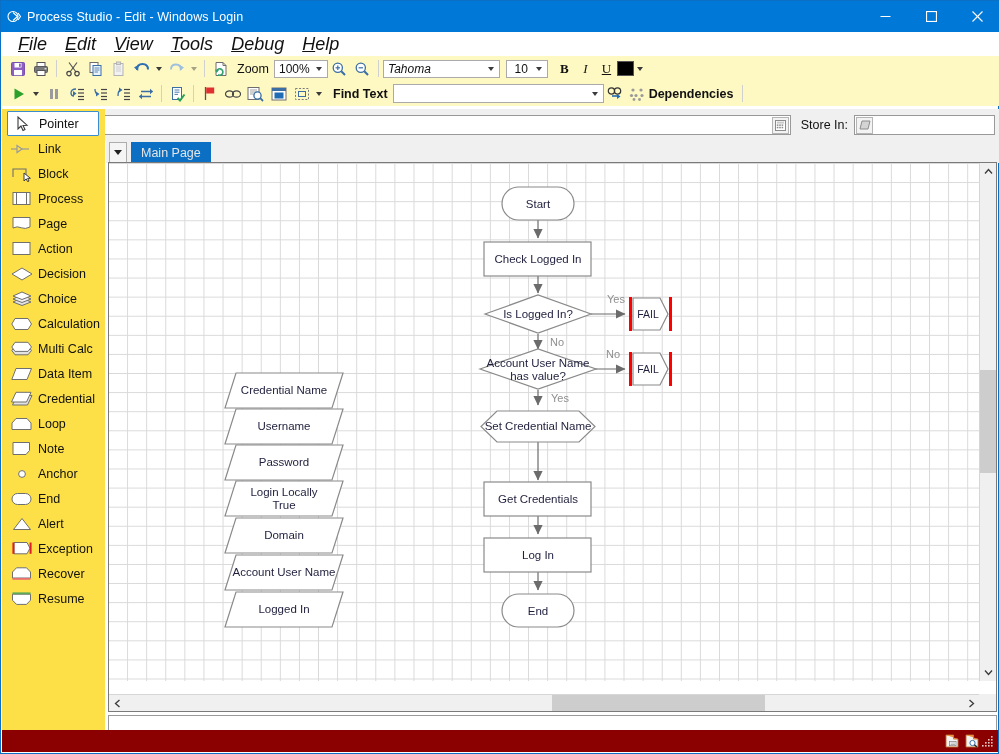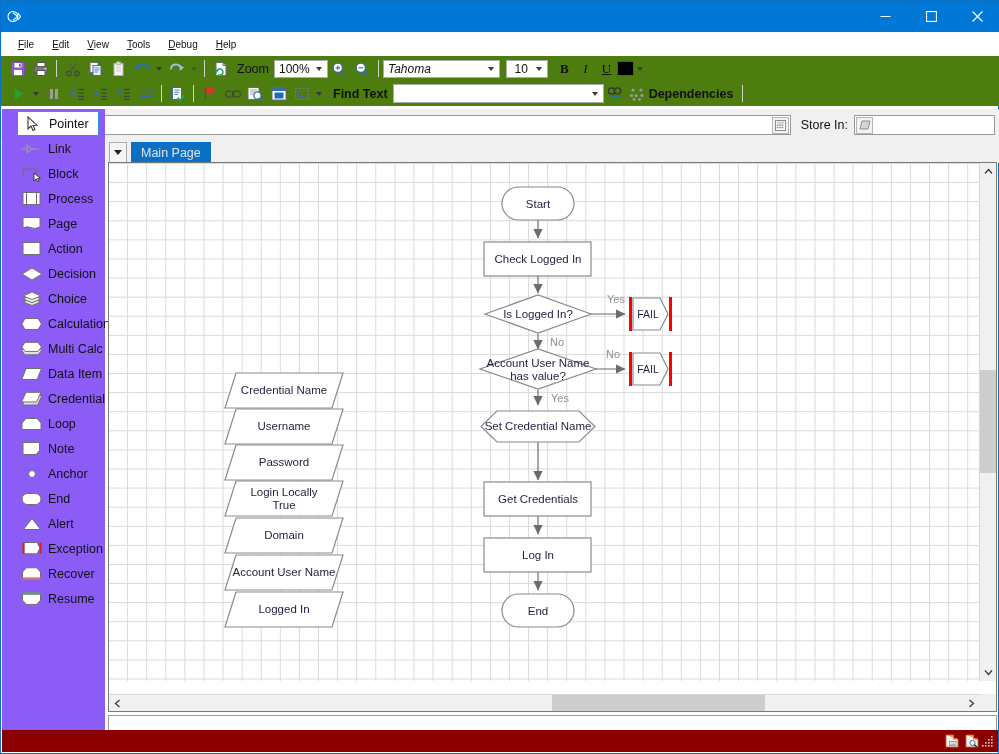--- a/index.html
+++ b/index.html
@@ -19,25 +19,25 @@
   .titlebar .tb-icon{width:26px;height:31px;display:flex;align-items:center;justify-content:center;}
   .tb-icon svg{display:block;}
   .titlebar .tb-title{font-size:12.5px;letter-spacing:.1px;white-space:nowrap;}
   .titlebar .tb-spacer{flex:1;}
   .winbtn{width:46px;height:31px;display:flex;align-items:center;justify-content:center;}
   .winbtn svg{display:block;}
 
   
   .menubar{position:absolute;left:0;top:31px;width:999px;height:24px;
            background:#fff;display:flex;align-items:center;padding-left:8px;box-sizing:border-box;}
-  .menuitem{padding:3px 9px;font-size:10px;color:#111;cursor:default;}
+  .menuitem{padding:3px 9px;font-size:18px;color:#111;cursor:default;font-style:italic;}
   .menuitem u{text-decoration:underline;}
 
   
-  .toolbar{position:absolute;left:0;width:999px;height:25px;background:#4d7c0f;
+  .toolbar{position:absolute;left:0;width:999px;height:25px;background:#fef9c3;
            display:flex;align-items:center;box-sizing:border-box;}
   .toolbar.row1{top:55px;}
   .toolbar.row2{top:80px;}
   .tbtn{width:23px;height:23px;display:flex;align-items:center;justify-content:center;
         border:1px solid transparent;box-sizing:border-box;}
   .tsep{width:1px;height:17px;background:#d0d0d0;margin:0 4px;}
   .tlabel{font-size:12.5px;padding:0 5px;color:#111;}
   .caret{width:12px;height:23px;display:flex;align-items:center;justify-content:center;}
   .caret:after{content:"";border-left:3.5px solid transparent;border-right:3.5px solid transparent;
                border-top:4px solid #3a3a3a;}
@@ -61,22 +61,22 @@
   .exprfield .etext{flex:1;padding:0 4px;font-size:12px;color:#111;}
   .calcbtn{width:17px;height:17px;margin-right:1px;border:1px solid #b5b5b5;background:#f3f3f3;
            display:flex;align-items:center;justify-content:center;box-sizing:border-box;}
   .storelabel{font-size:12.5px;padding:0 6px 0 10px;color:#111;}
   .storefield{width:141px;height:20px;background:#fff;border:1px solid #999;box-sizing:border-box;
               display:flex;align-items:center;margin-right:5px;}
   .storeicon{width:17px;height:17px;border:1px solid #b5b5b5;background:#f3f3f3;margin-left:1px;
              display:flex;align-items:center;justify-content:center;box-sizing:border-box;}
 
   
-  .toolbox{position:absolute;left:1px;top:108px;width:103px;height:622px;background:#8b5cf6;
-           box-sizing:border-box;padding-top:2px;padding-left:10px;}
+  .toolbox{position:absolute;left:1px;top:108px;width:103px;height:622px;background:#fde047;
+           box-sizing:border-box;padding-top:2px;}
   .tool{height:25px;display:flex;align-items:center;padding-left:8px;box-sizing:border-box;
         font-size:12.5px;color:#111;}
   .tool.sel{background:#fff;border:1px solid #3a8ed0;margin:0 6px 0 5px;padding-left:3px;border-radius:1px;}
   .tool .ticon{width:24px;height:20px;display:flex;align-items:center;justify-content:center;
                margin-right:4px;flex:none;}
   .tool .tname{white-space:nowrap;}
 
   
   .tabstrip{position:absolute;left:105px;top:138px;width:893px;height:24px;background:#f0f0f0;
             display:flex;align-items:flex-end;}
@@ -126,20 +126,21 @@
 <div id="app">
 
   <div class="titlebar">
     <div class="tb-icon">
       <svg width="15" height="15" viewBox="0 0 15 15">
         <circle cx="6" cy="7.5" r="5" fill="none" stroke="#fff" stroke-width="1.1"></circle>
         <path d="M6 3.5 L10.5 7.5 L6 11.5" fill="none" stroke="#fff" stroke-width="1.1"></path>
         <path d="M11 4 L13.5 7.5 L11 11" fill="none" stroke="#fff" stroke-width="1.1"></path>
       </svg>
     </div>
+    <div class="tb-title">Process Studio  - Edit - Windows Login</div>
     <div class="tb-spacer"></div>
     <div class="winbtn">
       <svg width="11" height="11" viewBox="0 0 11 11">
           <line x1="0.5" y1="5.5" x2="10.5" y2="5.5" stroke="#fff" stroke-width="1"></line>
         </svg>
     </div>
     <div class="winbtn">
       <svg width="11" height="11" viewBox="0 0 11 11">
           <rect x="0.5" y="0.5" width="10" height="10" fill="none" stroke="#fff" stroke-width="1.2"></rect>
         </svg>

